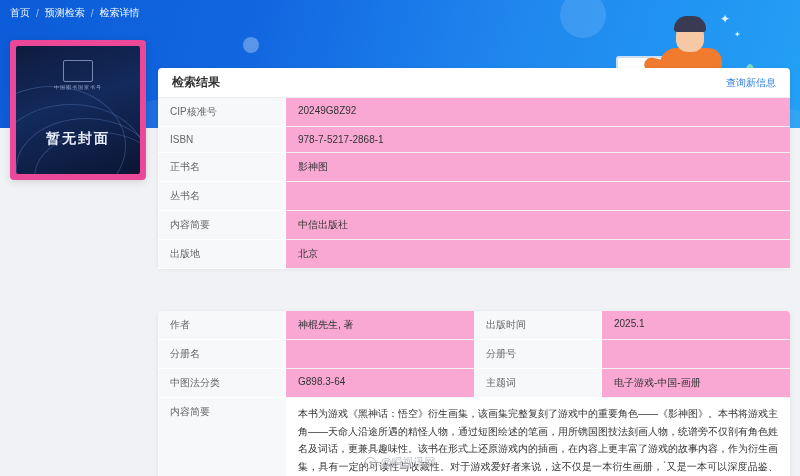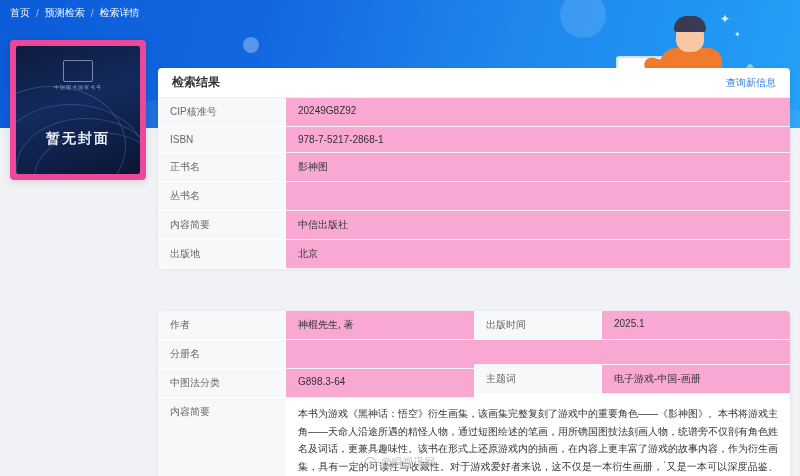--- a/index.html
+++ b/index.html
@@ -405,20 +405,21 @@
         <div class="lbl">中图法分类</div>
         <div class="val">G898.3-64</div>
       </div>
     </div>
     <div class="col">
       <div class="row">
         <div class="lbl">出版时间</div>
         <div class="val">2025.1</div>
       </div>
       <div class="row">
+        <div class="lbl">分册号</div>
         <div class="val"></div>
       </div>
       <div class="row">
         <div class="lbl">主题词</div>
         <div class="val">电子游戏-中国-画册</div>
       </div>
     </div>
   </div>
   <div class="longrow">
     <div class="lbl" style="min-height:80px;">内容简要</div>

